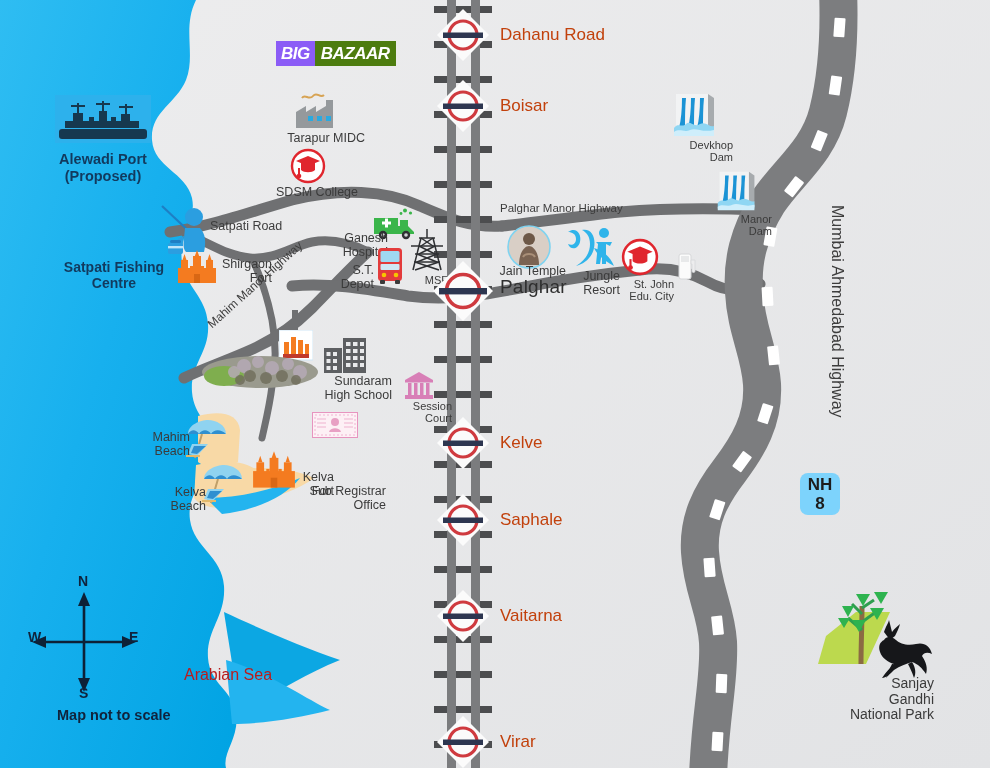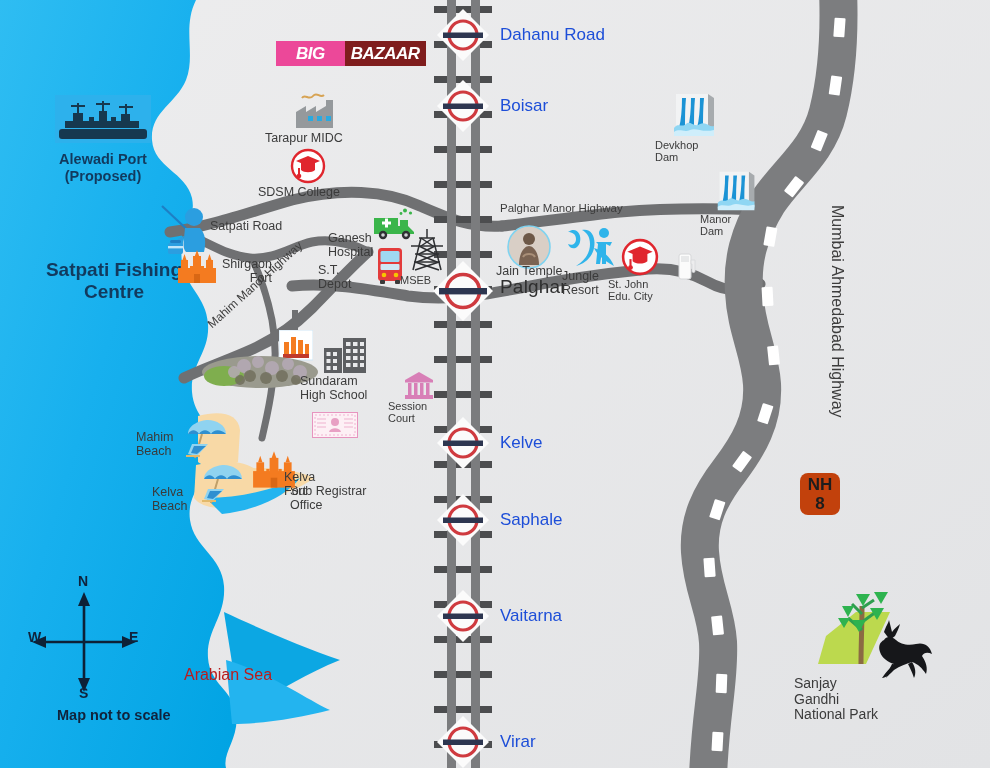--- a/index.html
+++ b/index.html
@@ -1,32 +1,32 @@
 <!DOCTYPE html>
 <html><head>
 <meta charset="utf-8">
 <title>Palghar Location Map</title>
 <style>
   html,body{margin:0;padding:0;background:#fff;}
   body{font-family:"Liberation Sans", sans-serif;}
   #map{position:relative;width:990px;height:768px;overflow:hidden;background:#e9eaec;}
   #map svg.base{position:absolute;left:0;top:0;width:990px;height:768px;}
-  .lbl{position:absolute;color:#3b3b3b;font-size:12.5px;line-height:1.12;text-align:left;white-space:pre-line;}
+  .lbl{position:absolute;color:#3b3b3b;font-size:12.5px;line-height:1.12;text-align:right;white-space:pre-line;}
   .lbl.sm{font-size:11px;}
   .seaLbl{position:absolute;color:#123a5e;font-weight:bold;text-align:center;line-height:1.15;white-space:pre-line;}
-  .stationLbl{position:absolute;color:#1d4ed8;font-size:17px;white-space:nowrap;}
+  .stationLbl{position:absolute;color:#c2410c;font-size:17px;white-space:nowrap;}
   .roadLbl{position:absolute;color:#3d3d3d;font-size:11.5px;white-space:nowrap;}
   .poi{position:absolute;}
   .station{position:absolute;width:52px;height:52px;}
   .palgharTxt{position:absolute;color:#2f2f2f;font-size:19px;font-weight:normal;letter-spacing:.2px;white-space:nowrap;text-align:center;}
   .bigbazaar{position:absolute;display:flex;height:25px;border:0;font-weight:bold;font-style:italic;
       font-size:17px;line-height:25px;letter-spacing:-.5px;}
-  .bb-a{background:#ec4899;color:#fff;padding:0 20px;}
-  .bb-b{background:#7f1d1d;color:#fff;padding:0 6px;}
-  .nh{position:absolute;width:40px;height:42px;background:#c2410c;border-radius:8px;color:#1d1d1d;
+  .bb-a{background:#8b5cf6;color:#fff;padding:0 5px;}
+  .bb-b{background:#4d7c0f;color:#fff;padding:0 6px;}
+  .nh{position:absolute;width:40px;height:42px;background:#7dd3fc;border-radius:8px;color:#1d1d1d;
       font-weight:bold;font-size:17px;line-height:19px;text-align:center;padding-top:2px;box-sizing:border-box;}
   .compassTxt{position:absolute;color:#10233c;font-weight:bold;font-size:14px;}
   .notscale{position:absolute;color:#10233c;font-weight:bold;font-size:14.5px;white-space:nowrap;}
   .rot{transform-origin:left top;}
 </style>
 </head>
 <body>
 
 <div id="map">
 
@@ -171,21 +171,21 @@
     <svg width="52" height="62" viewBox="0 0 52 62">
       <line x1="2" y1="6" x2="34" y2="36" stroke="#1e7fc4" stroke-width="2.2"></line>
       <circle cx="34" cy="17" r="9" fill="#2b9ee0"></circle>
       <path d="M25,28 C24,40 22,48 26,52 L44,52 C46,44 46,34 40,28 Z" fill="#2b9ee0"></path>
       <path d="M24,36 C18,38 14,42 15,46 L22,46 Z" fill="#2b9ee0"></path>
       <rect x="8" y="43" width="15" height="11" rx="2" fill="#2b9ee0"></rect>
       <rect x="10" y="40" width="11" height="3" rx="1.5" fill="#1e7fc4"></rect>
       <rect x="8" y="46" width="15" height="2.4" fill="#bfe6fa"></rect>
     </svg>
   </div>
-  <div class="seaLbl" style="left:44px;top:259px;width:140px;font-size:19px;">Satpati Fishing
+  <div class="seaLbl" style="left:44px;top:259px;width:140px;font-size:14px;">Satpati Fishing
 Centre</div>
 
   <div class="bigbazaar" style="left:276px;top:41px;">
     <span class="bb-a">BIG</span>
     <span class="bb-b">BAZAAR</span>
   </div>
 
   <div class="poi" style="left:292px;top:90px;">
     <svg width="46" height="40" viewBox="0 0 46 40">
       <path d="M10,8 C13,3 17,11 21,6 C25,1 28,9 32,5" stroke="#d7a353" stroke-width="2" fill="none"></path>

